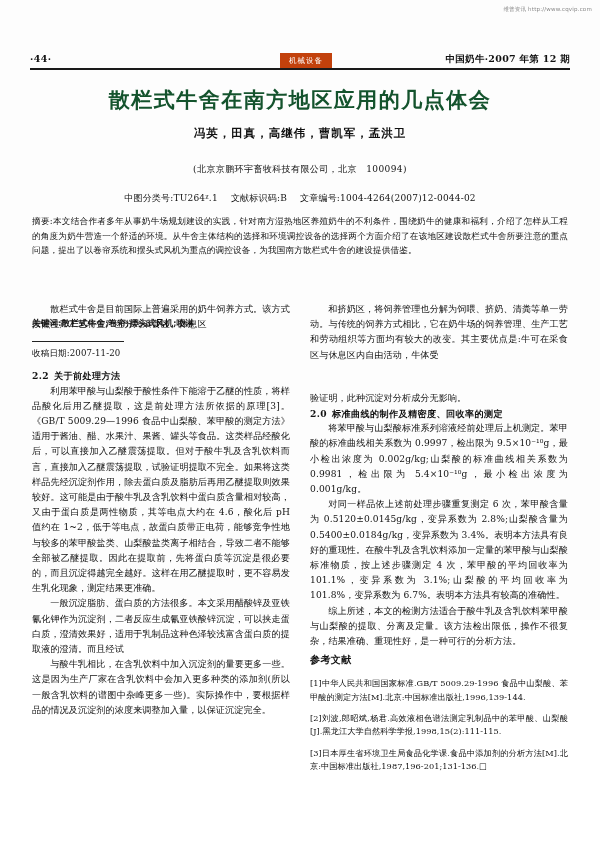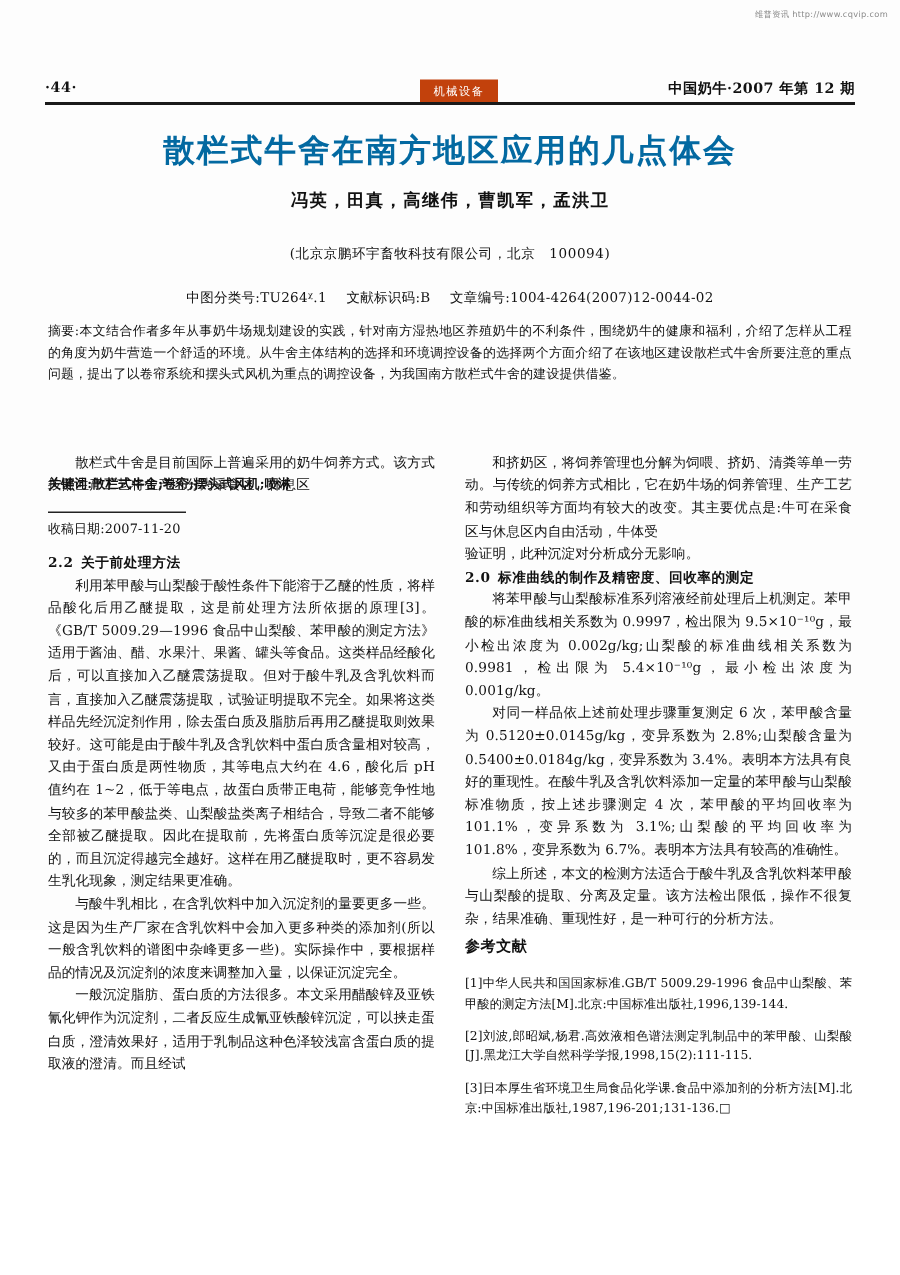--- a/index.html
+++ b/index.html
@@ -86,21 +86,21 @@
   
   .title {
     position: absolute;
     left: 40px;
     top: 86px;
     width: 520px;
     text-align: center;
     font-size: 21px;
     font-weight: bold;
     letter-spacing: 1.5px;
-    color: #0369a1;
+    color: #14532d;
   }
   .authors {
     position: absolute;
     left: 40px;
     top: 126px;
     width: 520px;
     text-align: center;
     font-size: 11.5px;
     font-weight: bold;
     letter-spacing: 1px;
@@ -156,21 +156,21 @@
     width: 258px;
     font-size: 9.1px;
     line-height: 15.2px;
     text-align: justify;
     letter-spacing: 0.1px;
   }
   .col-left  { left: 32px; }
   .col-right { left: 310px; }
 
   .para { margin: 0 0 0 0; text-indent: 2em; }
-  .para.noindent { text-indent: 0; }
+  .para.noindent { text-indent: 0; margin-top: 28px; }
 
   .heading {
     font-weight: bold;
     text-indent: 0;
     letter-spacing: 0.4px;
   }
   .heading .num { display: inline-block; min-width: 22px; }
 
   .footnote-rule {
     width: 92px;
@@ -232,22 +232,22 @@
 
   <div class="col col-left">
     <p class="para">散栏式牛舍是目前国际上普遍采用的奶牛饲养方式。该方式按照生产工艺将生产区分为采食区、休息区</p>
     <div class="footnote-rule"></div>
     <p class="para footnote">收稿日期:2007-11-20</p>
     <div style="height:8px"></div>
     <p class="para heading">
       <span class="num">2.2</span><span>关于前处理方法</span>
     </p>
     <p class="para">利用苯甲酸与山梨酸于酸性条件下能溶于乙醚的性质，将样品酸化后用乙醚提取，这是前处理方法所依据的原理[3]。《GB/T 5009.29—1996 食品中山梨酸、苯甲酸的测定方法》适用于酱油、醋、水果汁、果酱、罐头等食品。这类样品经酸化后，可以直接加入乙醚震荡提取。但对于酸牛乳及含乳饮料而言，直接加入乙醚震荡提取，试验证明提取不完全。如果将这类样品先经沉淀剂作用，除去蛋白质及脂肪后再用乙醚提取则效果较好。这可能是由于酸牛乳及含乳饮料中蛋白质含量相对较高，又由于蛋白质是两性物质，其等电点大约在 4.6，酸化后 pH 值约在 1~2，低于等电点，故蛋白质带正电荷，能够竞争性地与较多的苯甲酸盐类、山梨酸盐类离子相结合，导致二者不能够全部被乙醚提取。因此在提取前，先将蛋白质等沉淀是很必要的，而且沉淀得越完全越好。这样在用乙醚提取时，更不容易发生乳化现象，测定结果更准确。</p>
+    <p class="para">一般沉淀脂肪、蛋白质的方法很多。本文采用醋酸锌及亚铁氰化钾作为沉淀剂，二者反应生成氰亚铁酸锌沉淀，可以挟走蛋白质，澄清效果好，适用于乳制品这种色泽较浅富含蛋白质的提取液的澄清。而且经试</p>
     <p class="para">与酸牛乳相比，在含乳饮料中加入沉淀剂的量要更多一些。这是因为生产厂家在含乳饮料中会加入更多种类的添加剂(所以一般含乳饮料的谱图中杂峰更多一些)。实际操作中，要根据样品的情况及沉淀剂的浓度来调整加入量，以保证沉淀完全。</p>
-    <p class="para">一般沉淀脂肪、蛋白质的方法很多。本文采用醋酸锌及亚铁氰化钾作为沉淀剂，二者反应生成氰亚铁酸锌沉淀，可以挟走蛋白质，澄清效果好，适用于乳制品这种色泽较浅富含蛋白质的提取液的澄清。而且经试</p>
   </div>
 
   <div class="col col-right">
     <p class="para">和挤奶区，将饲养管理也分解为饲喂、挤奶、清粪等单一劳动。与传统的饲养方式相比，它在奶牛场的饲养管理、生产工艺和劳动组织等方面均有较大的改变。其主要优点是:牛可在采食区与休息区内自由活动，牛体受</p>
     <p class="para noindent">验证明，此种沉淀对分析成分无影响。</p>
     <p class="para heading">
       <span class="num">2.0</span><span>标准曲线的制作及精密度、回收率的测定</span>
     </p>
     <p class="para">将苯甲酸与山梨酸标准系列溶液经前处理后上机测定。苯甲酸的标准曲线相关系数为 0.9997，检出限为 9.5×10⁻¹⁰g，最小检出浓度为 0.002g/kg;山梨酸的标准曲线相关系数为 0.9981，检出限为 5.4×10⁻¹⁰g，最小检出浓度为 0.001g/kg。</p>
     <p class="para">对同一样品依上述前处理步骤重复测定 6 次，苯甲酸含量为 0.5120±0.0145g/kg，变异系数为 2.8%;山梨酸含量为 0.5400±0.0184g/kg，变异系数为 3.4%。表明本方法具有良好的重现性。在酸牛乳及含乳饮料添加一定量的苯甲酸与山梨酸标准物质，按上述步骤测定 4 次，苯甲酸的平均回收率为 101.1%，变异系数为 3.1%;山梨酸的平均回收率为 101.8%，变异系数为 6.7%。表明本方法具有较高的准确性。</p>

